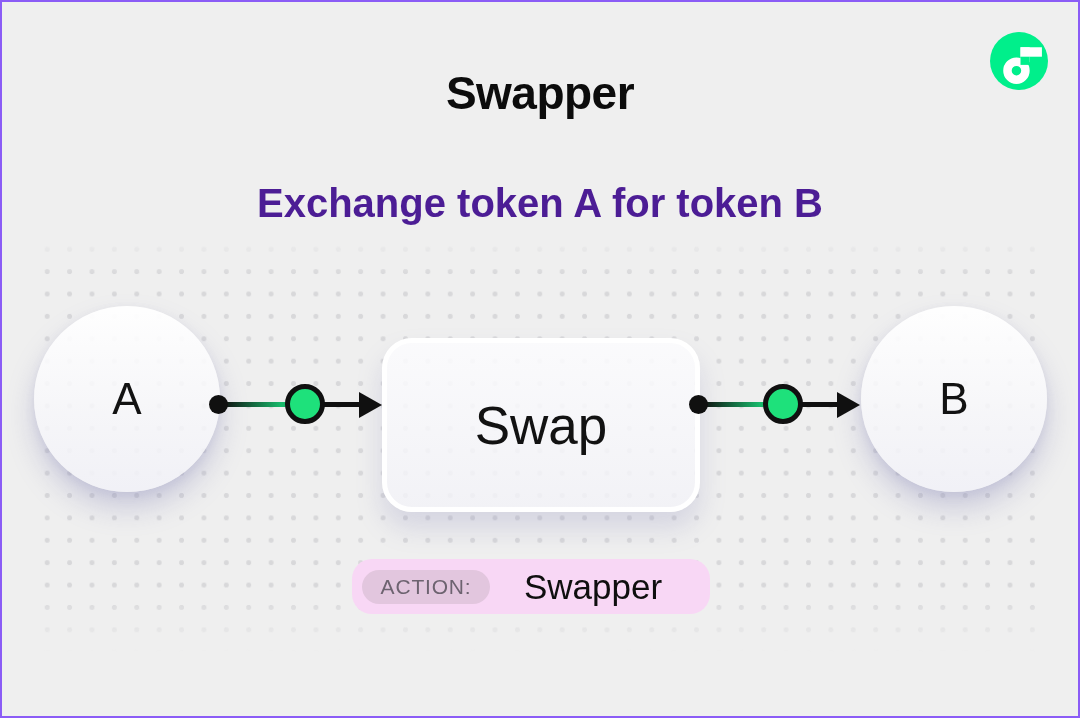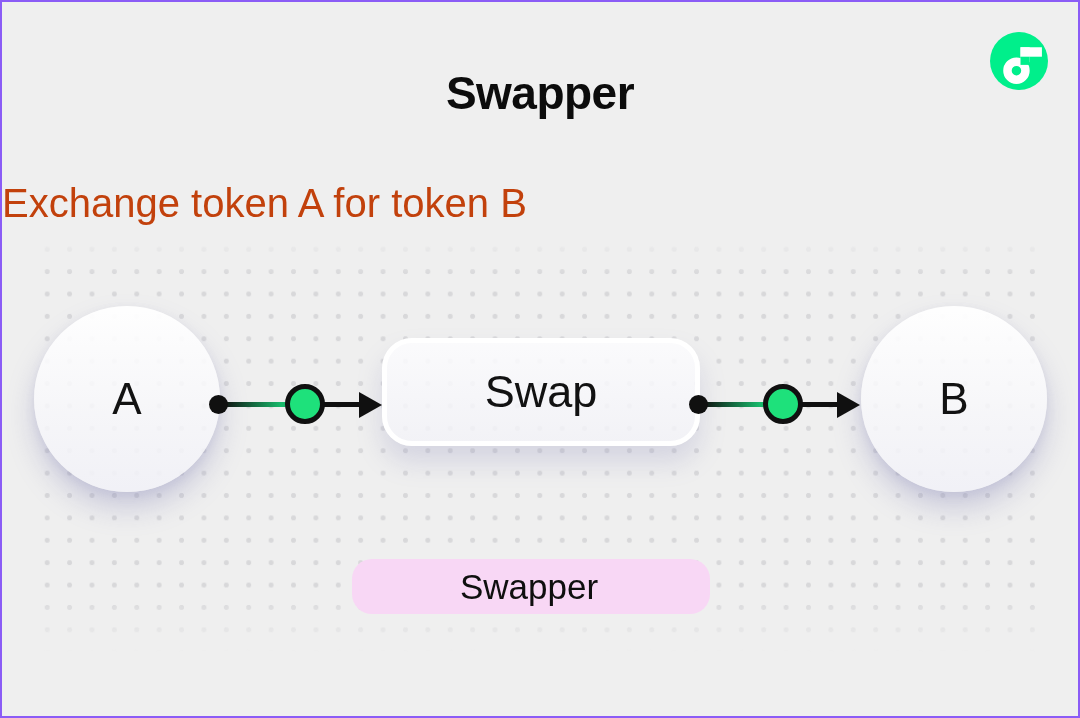--- a/index.html
+++ b/index.html
@@ -13,45 +13,45 @@
     font-family:"Liberation Sans", sans-serif;
     color:#111;
   }
   .title{
     position:absolute;top:64px;left:0;width:100%;
     text-align:center;font-size:46px;font-weight:700;
     letter-spacing:-0.5px;color:#0c0c0c;
   }
   .subtitle{
     position:absolute;top:179px;left:0;width:100%;
-    font-size:40px;font-weight:400;color:#c2410c;
+    text-align:center;font-size:40px;font-weight:700;color:#4c1d95;
   }
   .dots{
     position:absolute;left:34px;top:236px;width:1010px;height:414px;
     background-image:radial-gradient(circle,#d8d8da 2.1px,rgba(216,216,218,0) 2.9px);
     background-size:22.4px 22.4px;
     -webkit-mask-image:linear-gradient(180deg,rgba(0,0,0,0) 0%,#000 9%,#000 86%,rgba(0,0,0,0) 100%);
     mask-image:linear-gradient(180deg,rgba(0,0,0,0) 0%,#000 9%,#000 86%,rgba(0,0,0,0) 100%);
   }
   .node-circle{
     position:absolute;width:186px;height:186px;border-radius:50%;
     background:linear-gradient(180deg,rgba(255,255,255,0.96) 0%,rgba(248,248,251,0.82) 55%,rgba(241,241,247,0.9) 100%);
     box-shadow:0 16px 28px rgba(124,124,178,0.32),0 4px 10px rgba(124,124,178,0.12);
     display:flex;align-items:center;justify-content:center;
     font-size:44px;font-weight:400;color:#121212;
   }
   .circle-a{left:32px;top:304px;}
   .circle-b{left:859px;top:304px;}
   .swap-box{
-    position:absolute;left:380px;top:336px;width:318px;height:108px;
+    position:absolute;left:380px;top:336px;width:318px;height:174px;
     box-sizing:border-box;border:5px solid #ffffff;border-radius:30px;
     background:linear-gradient(180deg,rgba(252,252,254,0.88) 0%,rgba(243,243,248,0.8) 100%);
     box-shadow:0 16px 26px rgba(124,124,178,0.22);
     display:flex;align-items:center;justify-content:center;
-    font-size:45px;font-weight:400;color:#121212;
+    font-size:53px;font-weight:400;color:#121212;
   }
   .conn-dot{position:absolute;width:19px;height:19px;border-radius:50%;background:#101010;}
   .conn-line{position:absolute;height:5px;background:#101010;}
   .conn-line.tinted{background:linear-gradient(90deg,#101010 6%,#18b96b 70%,#12a65e 100%);}
   .conn-node{
     position:absolute;width:30px;height:30px;border-radius:50%;
     background:#1EE17B;border:5px solid #101010;
   }
   .conn-head{
     position:absolute;width:0;height:0;
@@ -113,16 +113,17 @@
 
   <div>
     <div class="conn-line tinted" style="left:696px;top:400px;width:88px;"></div>
     <div class="conn-line" style="left:784px;top:400px;width:52px;"></div>
     <div class="conn-dot" style="left:687px;top:393px;"></div>
     <div class="conn-node" style="left:761px;top:382px;"></div>
     <div class="conn-head" style="left:835px;top:390px;"></div>
   </div>
 
   <div class="badge">
+    <div class="badge-label">ACTION:</div>
     <div class="badge-value">Swapper</div>
   </div>
 
 </div>
 
 </body></html>

